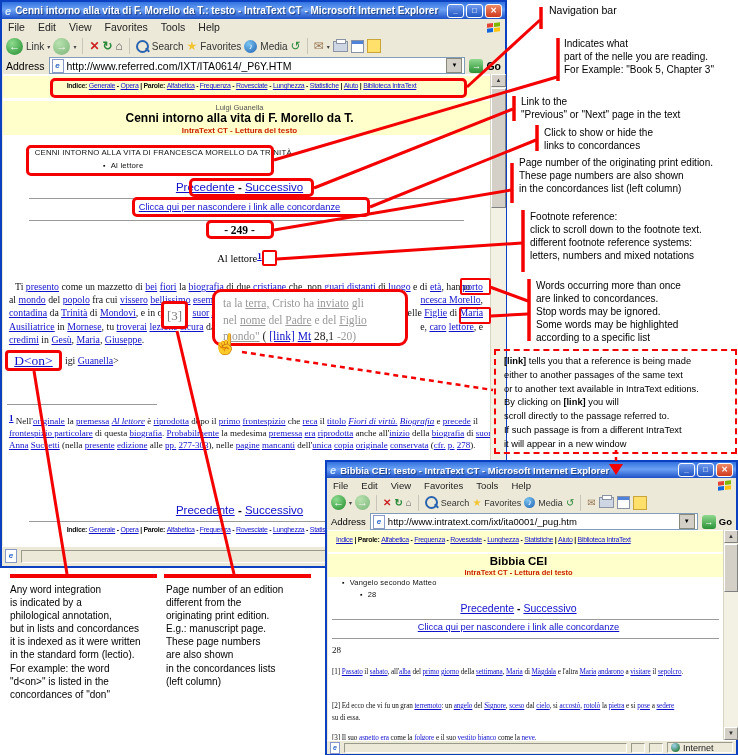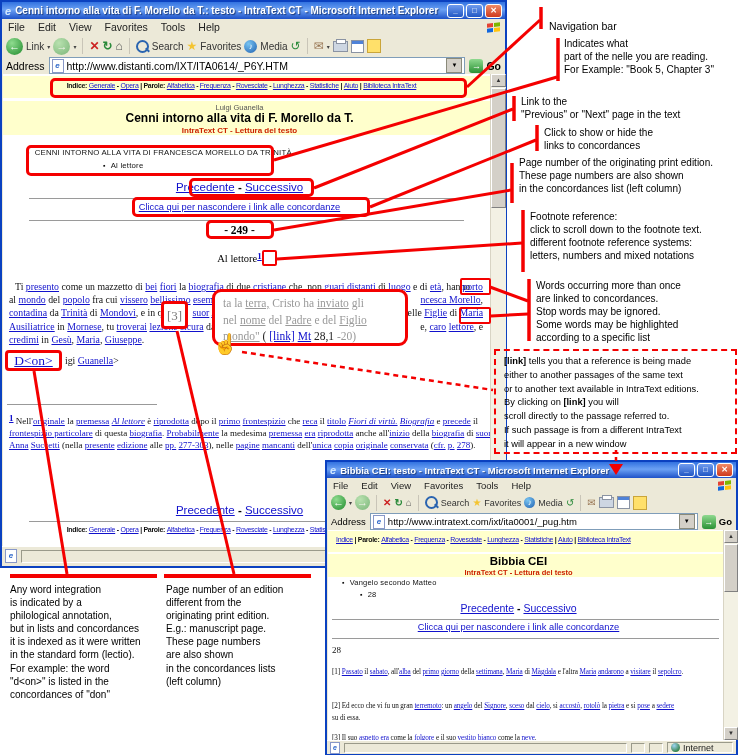--- a/index.html
+++ b/index.html
@@ -144,21 +144,21 @@
       <span class="ticon" style="color:#997755">✉</span>
       <span class="caret">▾</span>
       <span class="printer"></span>
       <span class="editico"></span>
       <span class="notes"></span>
     </div>
     <div class="addrbar" style="top:55px;height:17px">
       <span>Address</span>
       <span class="addrfield">
         <span class="pageicon">e</span>
-        <span class="urltxt">http://www.distanti.com/IXT/ITA0614/_P6Y.HTM</span>
+        <span class="urltxt">http://www.referred.com/IXT/ITA0614/_P6Y.HTM</span>
         <span class="addrdrop">▼</span>
       </span>
       <span class="gobtn">
         <span class="gocirc">→</span>
         <span>Go</span>
       </span>
     </div>
 
     <div class="content" style="top:72px;left:1px;width:487px;height:472px">
       <div class="band" style="top:2px;height:22px"></div>
@@ -233,21 +233,21 @@
 
   <div class="rbox" style="left:50px;top:78px;width:417px;height:20px"></div>
   <div class="rbox" style="left:26px;top:145px;width:248px;height:31px"></div>
   <div class="rbox" style="left:189px;top:178px;width:125px;height:19px"></div>
   <div class="rbox" style="left:132px;top:197px;width:238px;height:20px"></div>
   <div class="rbox" style="left:206px;top:220px;width:68px;height:19px"></div>
   <div class="rbox" style="left:262px;top:250px;width:15px;height:16px;border-width:2px;border-radius:2px"></div>
   <div class="rbox" style="left:460px;top:278px;width:31px;height:17px;border-width:2px;border-radius:2px"></div>
   <div class="rbox" style="left:459px;top:307px;width:32px;height:17px;border-width:2px;border-radius:2px"></div>
 
-  <div class="callout" style="left:549px;top:20px;font-size:10.5px">Navigation bar</div>
+  <div class="callout" style="left:549px;top:4px;font-size:10.5px">Navigation bar</div>
   <div class="callout" style="left:564px;top:37px">
       <div>Indicates what</div>
       <div>part of the nelle you are reading.</div>
       <div>For Example: "Book 5, Chapter 3"</div>
     </div>
   <div class="callout" style="left:521px;top:95px">
       <div>Link to the</div>
       <div>"Previous" or "Next" page in the text</div>
     </div>
   <div class="callout" style="left:544px;top:126px">

